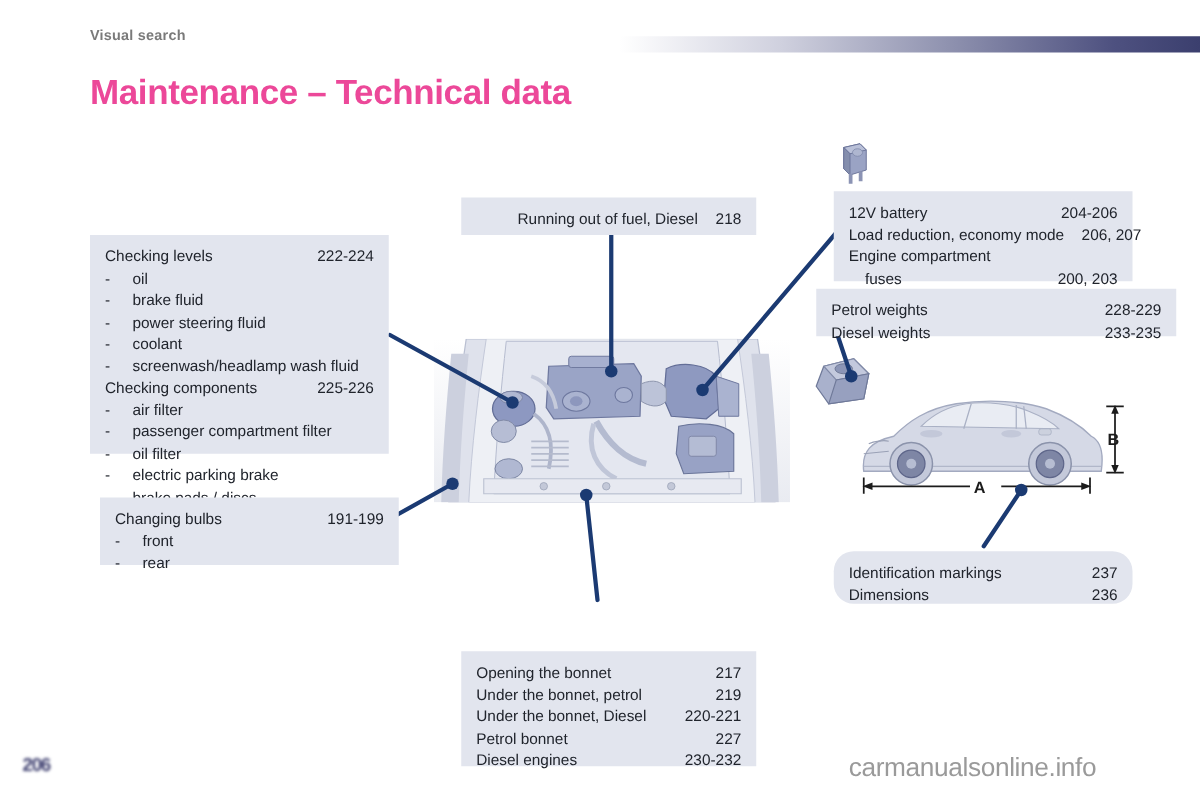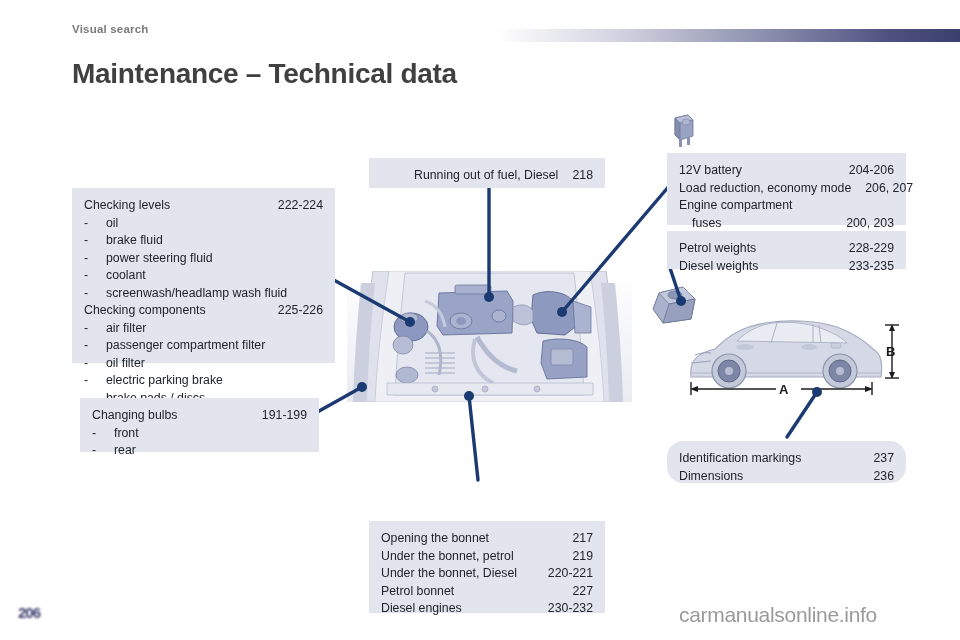--- a/index.html
+++ b/index.html
@@ -34,21 +34,21 @@
     width: 464px;
     height: 13px;
     background: linear-gradient(to right, #ffffff 0%, #cfd0de 28%, #8c8fad 58%, #4e5180 85%, #3b3f6e 100%);
   }
   .page-title {
     position: absolute;
     left: 72px;
     top: 58px;
     font-size: 28px;
     font-weight: bold;
-    color: #404040;
+    color: #ec4899;
     letter-spacing: -0.3px;
     white-space: nowrap;
   }
 
   
   .panel {
     position: absolute;
     background: #e2e5ee;
     box-sizing: border-box;
     padding: 9px 12px 10px 12px;
@@ -260,21 +260,21 @@
       <circle cx="410" cy="322" r="5"></circle>
       <circle cx="362" cy="387" r="5"></circle>
       <circle cx="489" cy="297" r="5"></circle>
       <circle cx="562" cy="312" r="5"></circle>
       <circle cx="469" cy="396" r="5"></circle>
       <circle cx="681" cy="301" r="5"></circle>
       <circle cx="817" cy="392" r="5"></circle>
     </g>
   </svg>
 
-  <div class="panel" style="left:72px; top:188px; width:263px; height:175px;">
+  <div class="panel" style="left:72px; top:188px; width:239px; height:175px;">
     <div class="row">
       <span class="lbl">Checking levels</span>
       <span class="pg">222-224</span>
     </div>
     <div class="sub">
       <span class="dash">-</span>
       <span>oil</span>
     </div>
     <div class="sub">
       <span class="dash">-</span>
@@ -375,21 +375,21 @@
     <div class="row">
       <span class="lbl">Engine compartment</span>
       <span class="pg"></span>
     </div>
     <div class="row">
       <span class="lbl indent-lbl">fuses</span>
       <span class="pg">200, 203</span>
     </div>
   </div>
 
-  <div class="panel" style="left:667px; top:231px; width:239px; height:38px;">
+  <div class="panel" style="left:653px; top:231px; width:288px; height:38px;">
     <div class="row">
       <span class="lbl">Petrol weights</span>
       <span class="pg">228-229</span>
     </div>
     <div class="row">
       <span class="lbl">Diesel weights</span>
       <span class="pg">233-235</span>
     </div>
   </div>
 

